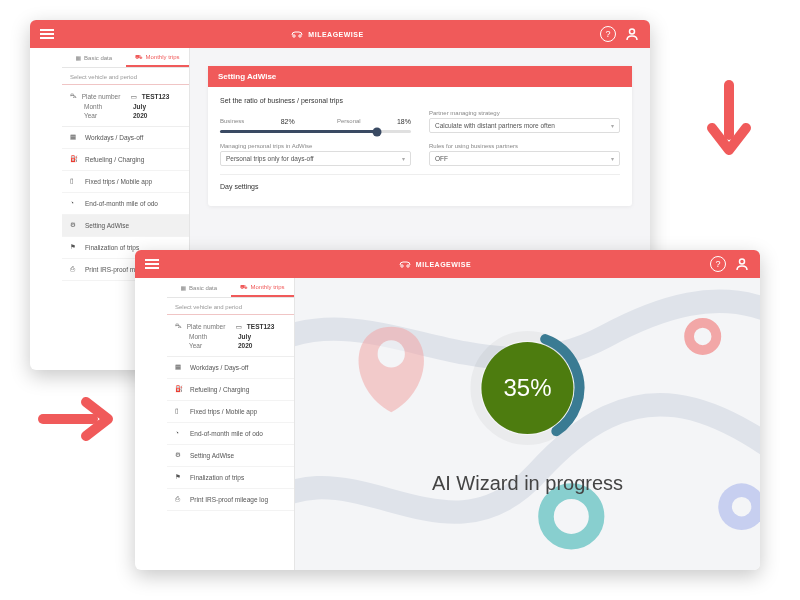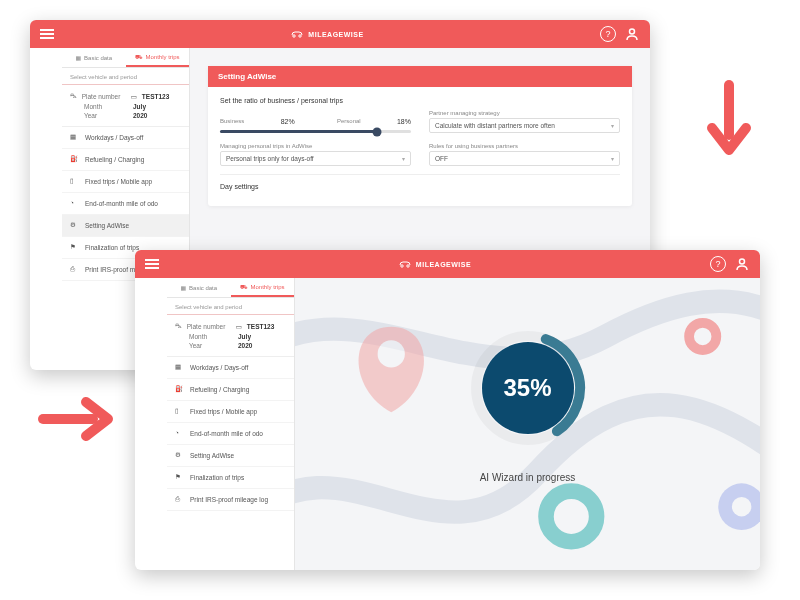--- a/index.html
+++ b/index.html
@@ -47,22 +47,22 @@
 .dropdown { border:1px solid #ddd; border-radius:2px; padding:3px 5px; font-size:6.5px; color:#555; display:flex; justify-content:space-between; align-items:center; }
 .dropdown .caret { color:#aaa; font-size:6px; }
 hr.thin { border:none; border-top:1px solid #eee; margin:8px 0; }
 
 
 .main-front { flex:1; position:relative; background:#f4f5f7; overflow:hidden; }
 .mapbg { position:absolute; inset:0; }
 .mapbg svg { width:100%; height:100%; }
 .progress-wrap { position:absolute; top:50px; left:50%; transform:translateX(-50%); text-align:center; }
 .progress-ring { position:relative; width:120px; height:120px; margin:0 auto; }
-.progress-ring .inner { position:absolute; inset:14px; background:#0c4a6e; border-radius:50%; display:flex; align-items:center; justify-content:center; color:#fff; font-size:24px; font-weight:700; }
-.progress-label { margin-top:24px; font-size:10px; color:#444; }
+.progress-ring .inner { position:absolute; inset:14px; background:#4d7c0f; border-radius:50%; display:flex; align-items:center; justify-content:center; color:#fff; font-size:24px; font-weight:400; }
+.progress-label { margin-top:24px; font-size:20px; color:#444; }
 
 
 .arrow { position:absolute; color:#f05a5a; }
 .arrow svg { display:block; }
 .arrow.down { left:704px; top:80px; }
 .arrow.right { left:38px; top:394px; }
 </style>
 </head>
 <body>
 

